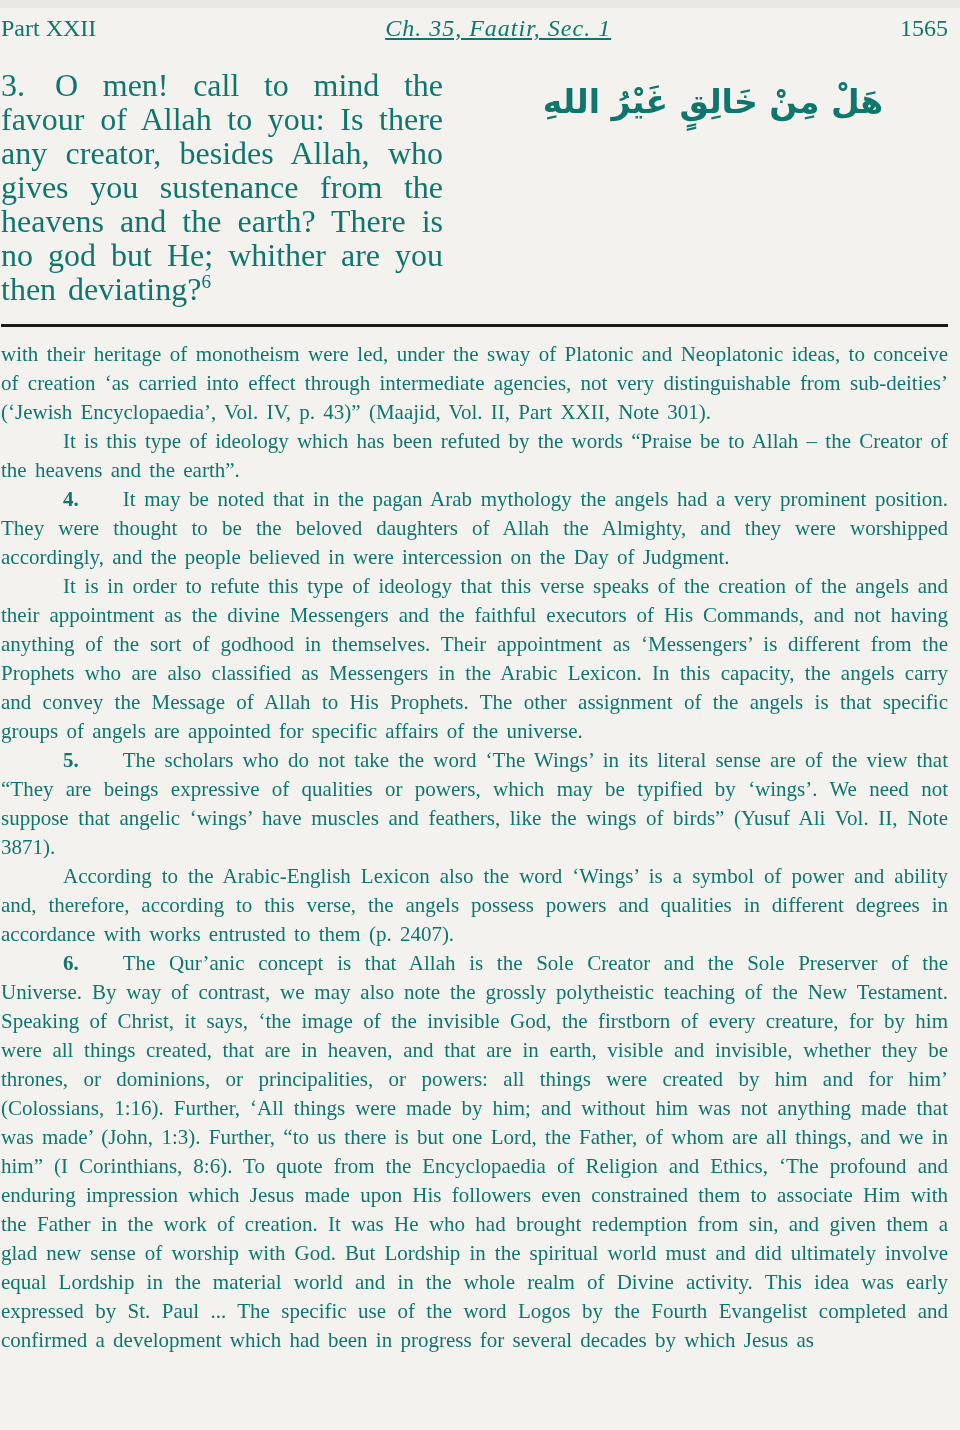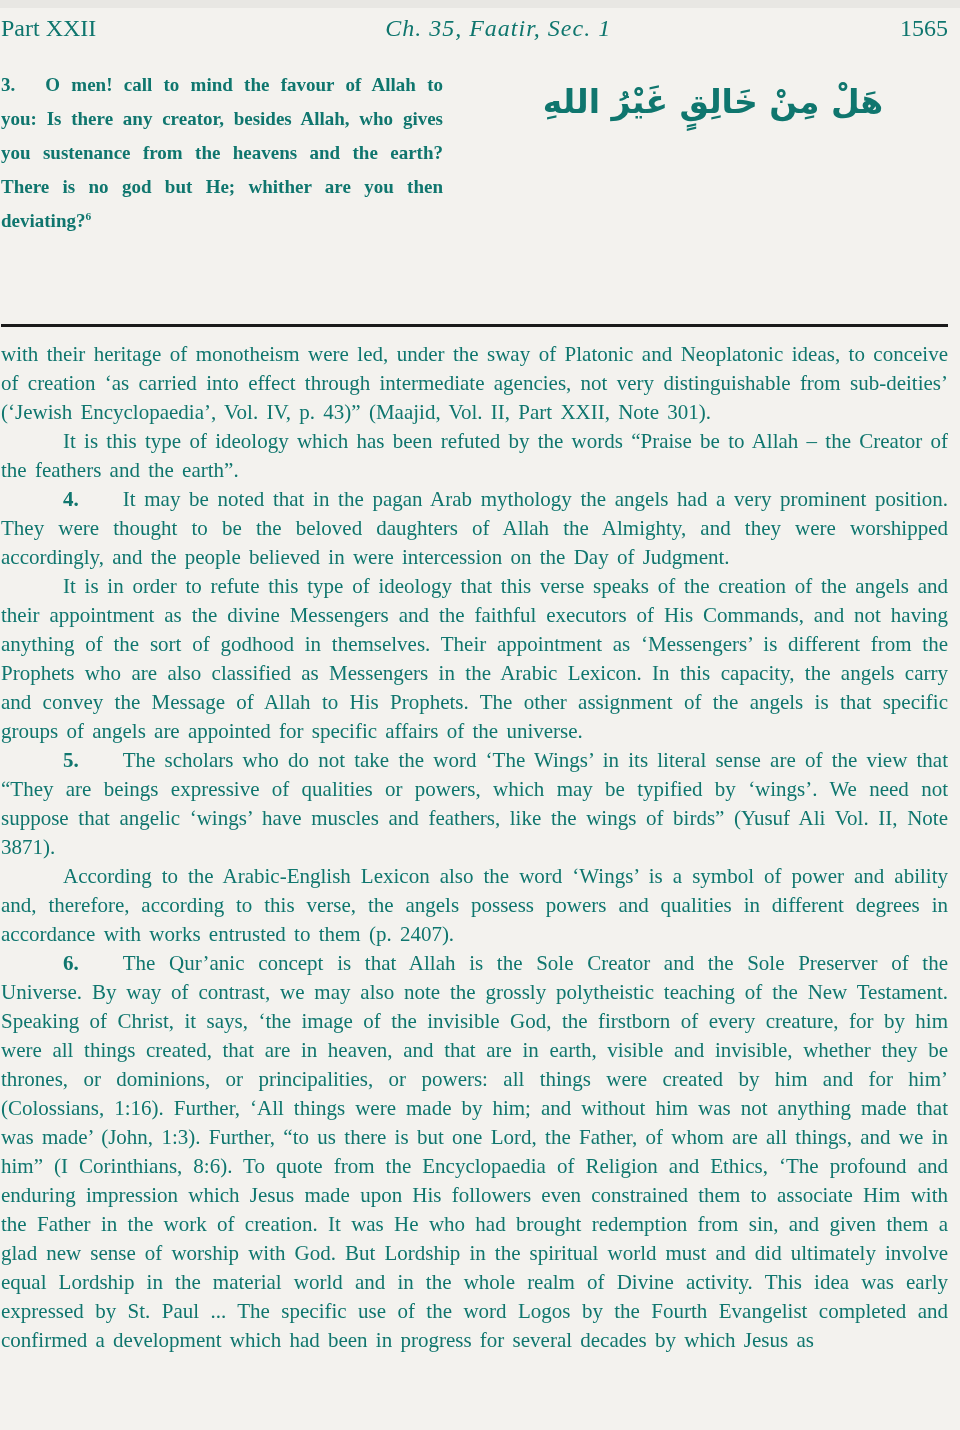--- a/index.html
+++ b/index.html
@@ -19,32 +19,32 @@
     padding: 6px 12px 0 1px;
   }
   
   .header {
     display: flex;
     justify-content: space-between;
     align-items: baseline;
     font-size: 24px;
     line-height: 28px;
   }
-  .header .center { font-style: italic; letter-spacing: 1px; }
+  .header .center { font-style: italic; letter-spacing: 1px; text-decoration: underline; }
   
   .verse-section {
     display: flex;
     justify-content: space-between;
     margin-top: 26px;
     min-height: 242px;
   }
   .verse-en {
     width: 442px;
-    font-weight: bold;
-    font-size: 19px;
+    font-weight: normal;
+    font-size: 32px;
     line-height: 34px;
     text-align: justify;
     word-spacing: 4px;
   }
   .verse-en .vnum { margin-right: 30px; }
   .verse-en sup { font-size: 60%; line-height: 0; }
   .verse-ar {
     width: 470px;
     direction: rtl;
     text-align: center;
@@ -90,21 +90,21 @@
     <div class="verse-ar" dir="rtl">
       <div class="ar-line">هَلْ مِنْ خَالِقٍ غَيْرُ اللهِ</div>
     </div>
   </div>
 
   <hr class="divider">
 
   <div class="commentary">
     <p><span>with their heritage of monotheism were led, under the sway of Platonic and Neoplatonic ideas, to conceive of creation ‘as carried into effect through intermediate agencies, not very distinguishable from sub-deities’ (‘Jewish Encyclopaedia’, Vol. IV, p. 43)” (Maajid, Vol. II, Part XXII, Note 301).</span></p>
 
-    <p class="indent"><span>It is this type of ideology which has been refuted by the words “Praise be to Allah – the Creator of the feathers and the earth”.</span></p>
+    <p class="indent"><span>It is this type of ideology which has been refuted by the words “Praise be to Allah – the Creator of the heavens and the earth”.</span></p>
 
     <p class="indent"><span class="pnum">4.</span><span>It may be noted that in the pagan Arab mythology the angels had a very prominent position. They were thought to be the beloved daughters of Allah the Almighty, and they were worshipped accordingly, and the people believed in were intercession on the Day of Judgment.</span></p>
 
     <p class="indent"><span>It is in order to refute this type of ideology that this verse speaks of the creation of the angels and their appointment as the divine Messengers and the faithful executors of His Commands, and not having anything of the sort of godhood in themselves. Their appointment as ‘Messengers’ is different from the Prophets who are also classified as Messengers in the Arabic Lexicon. In this capacity, the angels carry and convey the Message of Allah to His Prophets. The other assignment of the angels is that specific groups of angels are appointed for specific affairs of the universe.</span></p>
 
     <p class="indent"><span class="pnum">5.</span><span>The scholars who do not take the word ‘The Wings’ in its literal sense are of the view that “They are beings expressive of qualities or powers, which may be typified by ‘wings’. We need not suppose that angelic ‘wings’ have muscles and feathers, like the wings of birds” (Yusuf Ali Vol. II, Note 3871).</span></p>
 
     <p class="indent"><span>According to the Arabic-English Lexicon also the word ‘Wings’ is a symbol of power and ability and, therefore, according to this verse, the angels possess powers and qualities in different degrees in accordance with works entrusted to them (p. 2407).</span></p>
 
     <p class="indent"><span class="pnum">6.</span><span>The Qur’anic concept is that Allah is the Sole Creator and the Sole Preserver of the Universe. By way of contrast, we may also note the grossly polytheistic teaching of the New Testament. Speaking of Christ, it says, ‘the image of the invisible God, the firstborn of every creature, for by him were all things created, that are in heaven, and that are in earth, visible and invisible, whether they be thrones, or dominions, or principalities, or powers: all things were created by him and for him’ (Colossians, 1:16). Further, ‘All things were made by him; and without him was not anything made that was made’ (John, 1:3). Further, “to us there is but one Lord, the Father, of whom are all things, and we in him” (I Corinthians, 8:6). To quote from the Encyclopaedia of Religion and Ethics, ‘The profound and enduring impression which Jesus made upon His followers even constrained them to associate Him with the Father in the work of creation. It was He who had brought redemption from sin, and given them a glad new sense of worship with God. But Lordship in the spiritual world must and did ultimately involve equal Lordship in the material world and in the whole realm of Divine activity. This idea was early expressed by St. Paul ... The specific use of the word Logos by the Fourth Evangelist completed and confirmed a development which had been in progress for several decades by which Jesus as</span></p>

